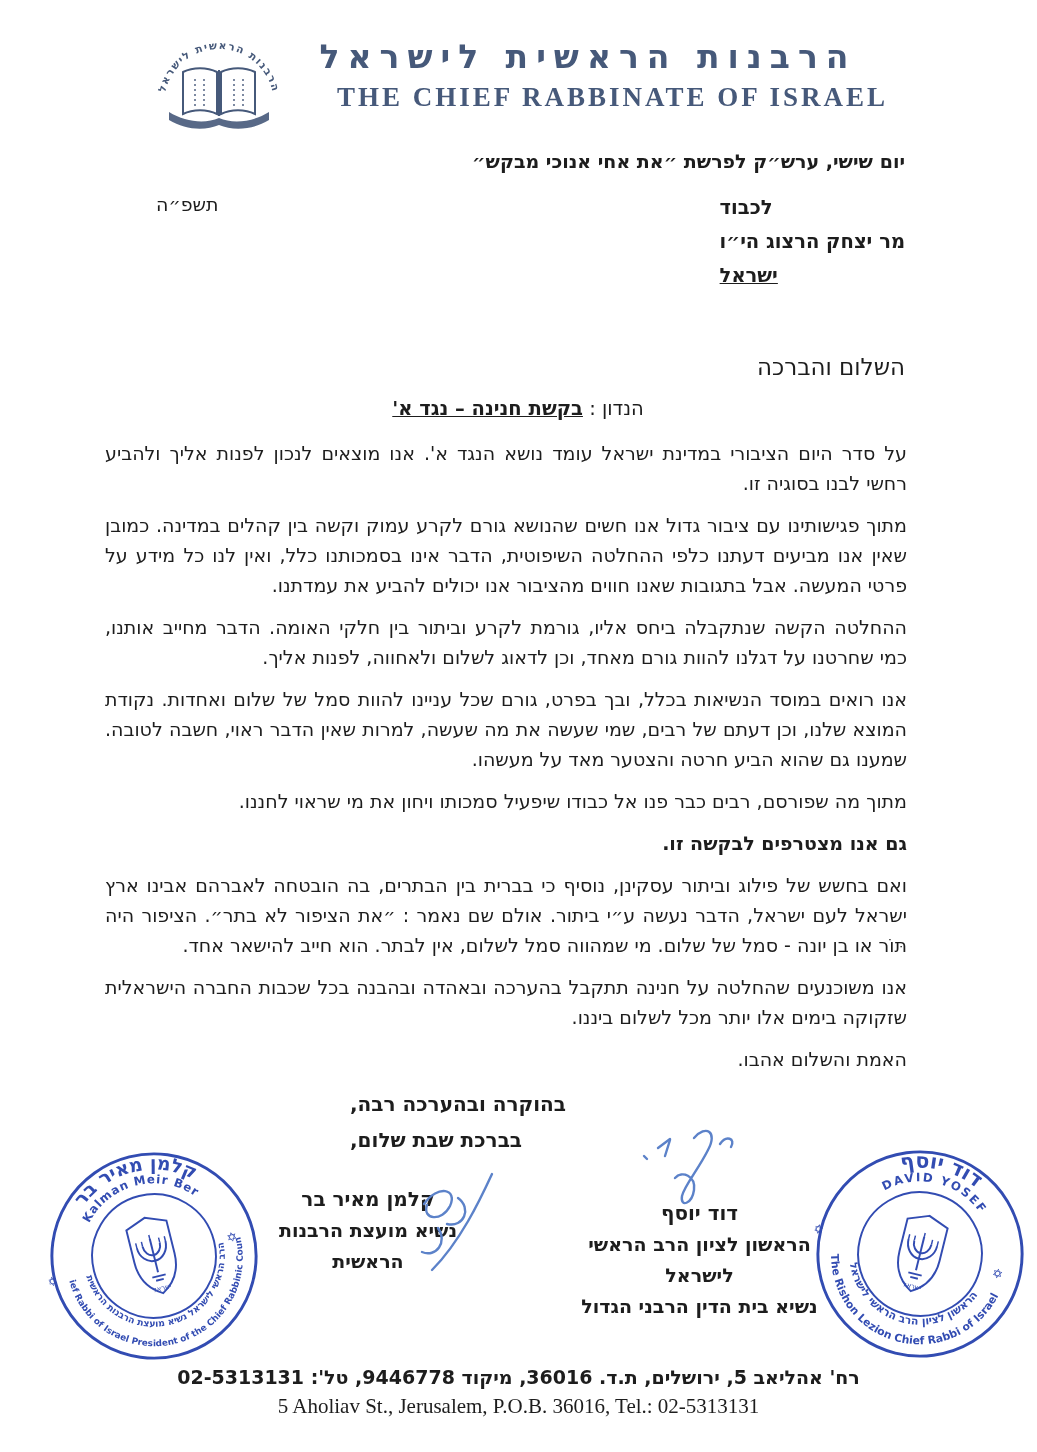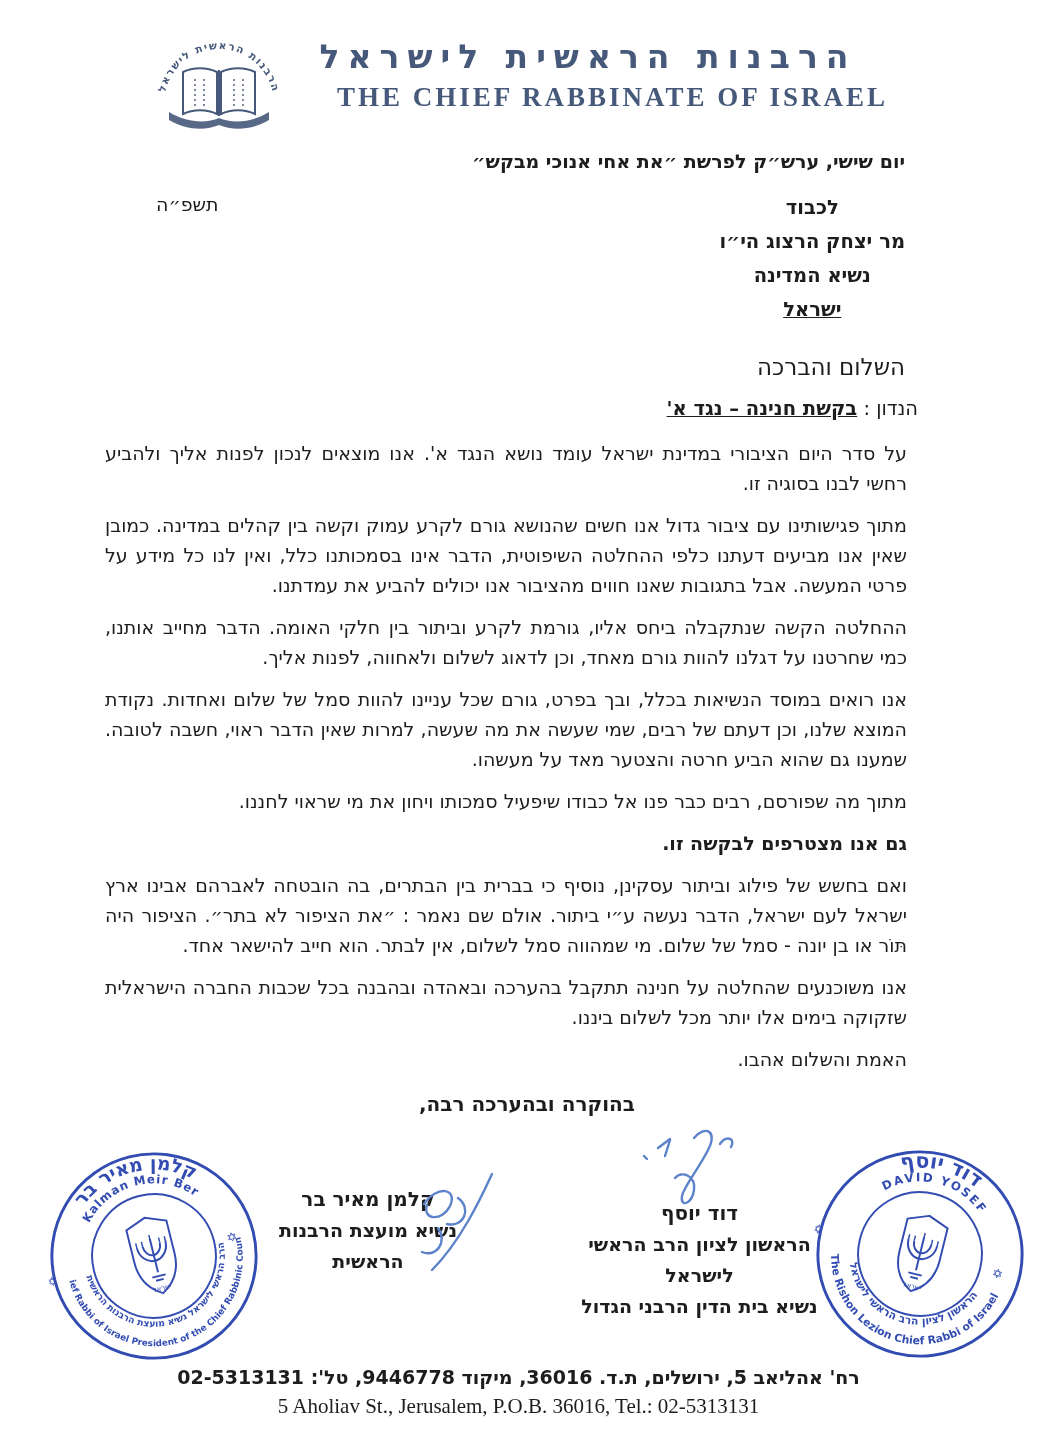--- a/index.html
+++ b/index.html
@@ -9,34 +9,34 @@
   }
   
   .logo{position:absolute;left:148px;top:24px;}
   .titles{position:absolute;left:288px;top:34px;width:600px;text-align:center;color:#46597a;}
   .title-he{font-size:33px;font-weight:bold;letter-spacing:8px;line-height:46px;}
   .title-en{font-size:27px;font-weight:bold;font-family:"Liberation Serif",serif;
             letter-spacing:3px;direction:ltr;line-height:34px;text-align:right;}
   
   .date-line{position:absolute;top:150px;right:132px;font-size:19px;font-weight:bold;}
   .year{position:absolute;top:193px;left:156px;font-size:19px;}
-  .recipient{position:absolute;top:191px;right:132px;text-align:center;font-weight:bold;
+  .recipient{position:absolute;top:191px;right:132px;text-align:left;font-weight:bold;
              font-size:19.5px;line-height:34px;}
   .recipient .u{text-decoration:underline;}
   .greeting{position:absolute;top:354px;right:132px;font-size:23px;}
-  .subject{position:absolute;top:397px;left:118px;width:800px;font-size:19.5px;}
+  .subject{position:absolute;top:397px;left:118px;width:800px;text-align:center;font-size:19.5px;}
   .subject .subj-text{font-weight:bold;text-decoration:underline;}
   
   .body{position:absolute;top:438px;left:105px;width:802px;font-size:19px;line-height:30px;
         text-align:justify;}
   .body p{margin:0 0 12px 0;}
   .emphasis{font-weight:bold;text-align:right;}
   .closing-phrase{}
   
-  .closing{position:absolute;top:1086px;left:350px;width:285px;text-align:right;
+  .closing{position:absolute;top:1086px;left:350px;width:285px;text-align:left;
            font-weight:bold;font-size:20px;line-height:36px;}
   .sig-block{position:absolute;text-align:center;font-weight:bold;font-size:19px;line-height:31px;}
   .sig-right{top:1198px;left:562px;width:275px;}
   .sig-left{top:1184px;left:248px;width:240px;}
   .sig-name{font-size:20px;}
   .script-sig{position:absolute;}
   .script-right{left:628px;top:1122px;}
   .script-left{left:392px;top:1162px;}
   .stamp{position:absolute;width:216px;height:216px;mix-blend-mode:multiply;opacity:.95;}
   .stamp-right{left:812px;top:1146px;transform:rotate(14deg);}
@@ -73,21 +73,20 @@
     <div class="title-he">הרבנות הראשית לישראל</div>
     <div class="title-en">THE CHIEF RABBINATE OF ISRAEL</div>
   </div>
 
   <div class="date-line">יום שישי, ערש״ק לפרשת ״את אחי אנוכי מבקש״</div>
   <div class="year">תשפ״ה</div>
 
   <div class="recipient">
     <div>לכבוד</div>
     <div>מר יצחק הרצוג הי״ו</div>
-    <div>נשיא המדינה</div>
     <div class="u">ישראל</div>
   </div>
 
   <div class="greeting">השלום והברכה</div>
 
   <div class="subject">
     <span>הנדון :</span>
     <span class="subj-text">בקשת חנינה – נגד א'</span>
   </div>
 
@@ -98,20 +97,21 @@
     <p>אנו רואים במוסד הנשיאות בכלל, ובך בפרט, גורם שכל עניינו להוות סמל של שלום ואחדות. נקודת המוצא שלנו, וכן דעתם של רבים, שמי שעשה את מה שעשה, למרות שאין הדבר ראוי, חשבה לטובה. שמענו גם שהוא הביע חרטה והצטער מאד על מעשהו.</p>
     <p>מתוך מה שפורסם, רבים כבר פנו אל כבודו שיפעיל סמכותו ויחון את מי שראוי לחננו.</p>
     <p class="emphasis">גם אנו מצטרפים לבקשה זו.</p>
     <p>ואם בחשש של פילוג וביתור עסקינן, נוסיף כי בברית בין הבתרים, בה הובטחה לאברהם אבינו ארץ ישראל לעם ישראל, הדבר נעשה ע״י ביתור. אולם שם נאמר : ״את הציפור לא בתר״. הציפור היה תּוֹר או בן יונה - סמל של שלום. מי שמהווה סמל לשלום, אין לבתר. הוא חייב להישאר אחד.</p>
     <p>אנו משוכנעים שהחלטה על חנינה תתקבל בהערכה ובאהדה ובהבנה בכל שכבות החברה הישראלית שזקוקה בימים אלו יותר מכל לשלום ביננו.</p>
     <p class="closing-phrase">האמת והשלום אהבו.</p>
   </div>
 
   <div class="closing">
     <div>בהוקרה ובהערכה רבה,</div>
+    <div>בברכת שבת שלום,</div>
   </div>
 
   <div class="sig-block sig-right">
     <div class="sig-name">דוד יוסף</div>
     <div>הראשון לציון הרב הראשי לישראל</div>
     <div>נשיא בית הדין הרבני הגדול</div>
   </div>
   <div class="sig-block sig-left">
     <div class="sig-name">קלמן מאיר בר</div>
     <div>נשיא מועצת הרבנות הראשית</div>

